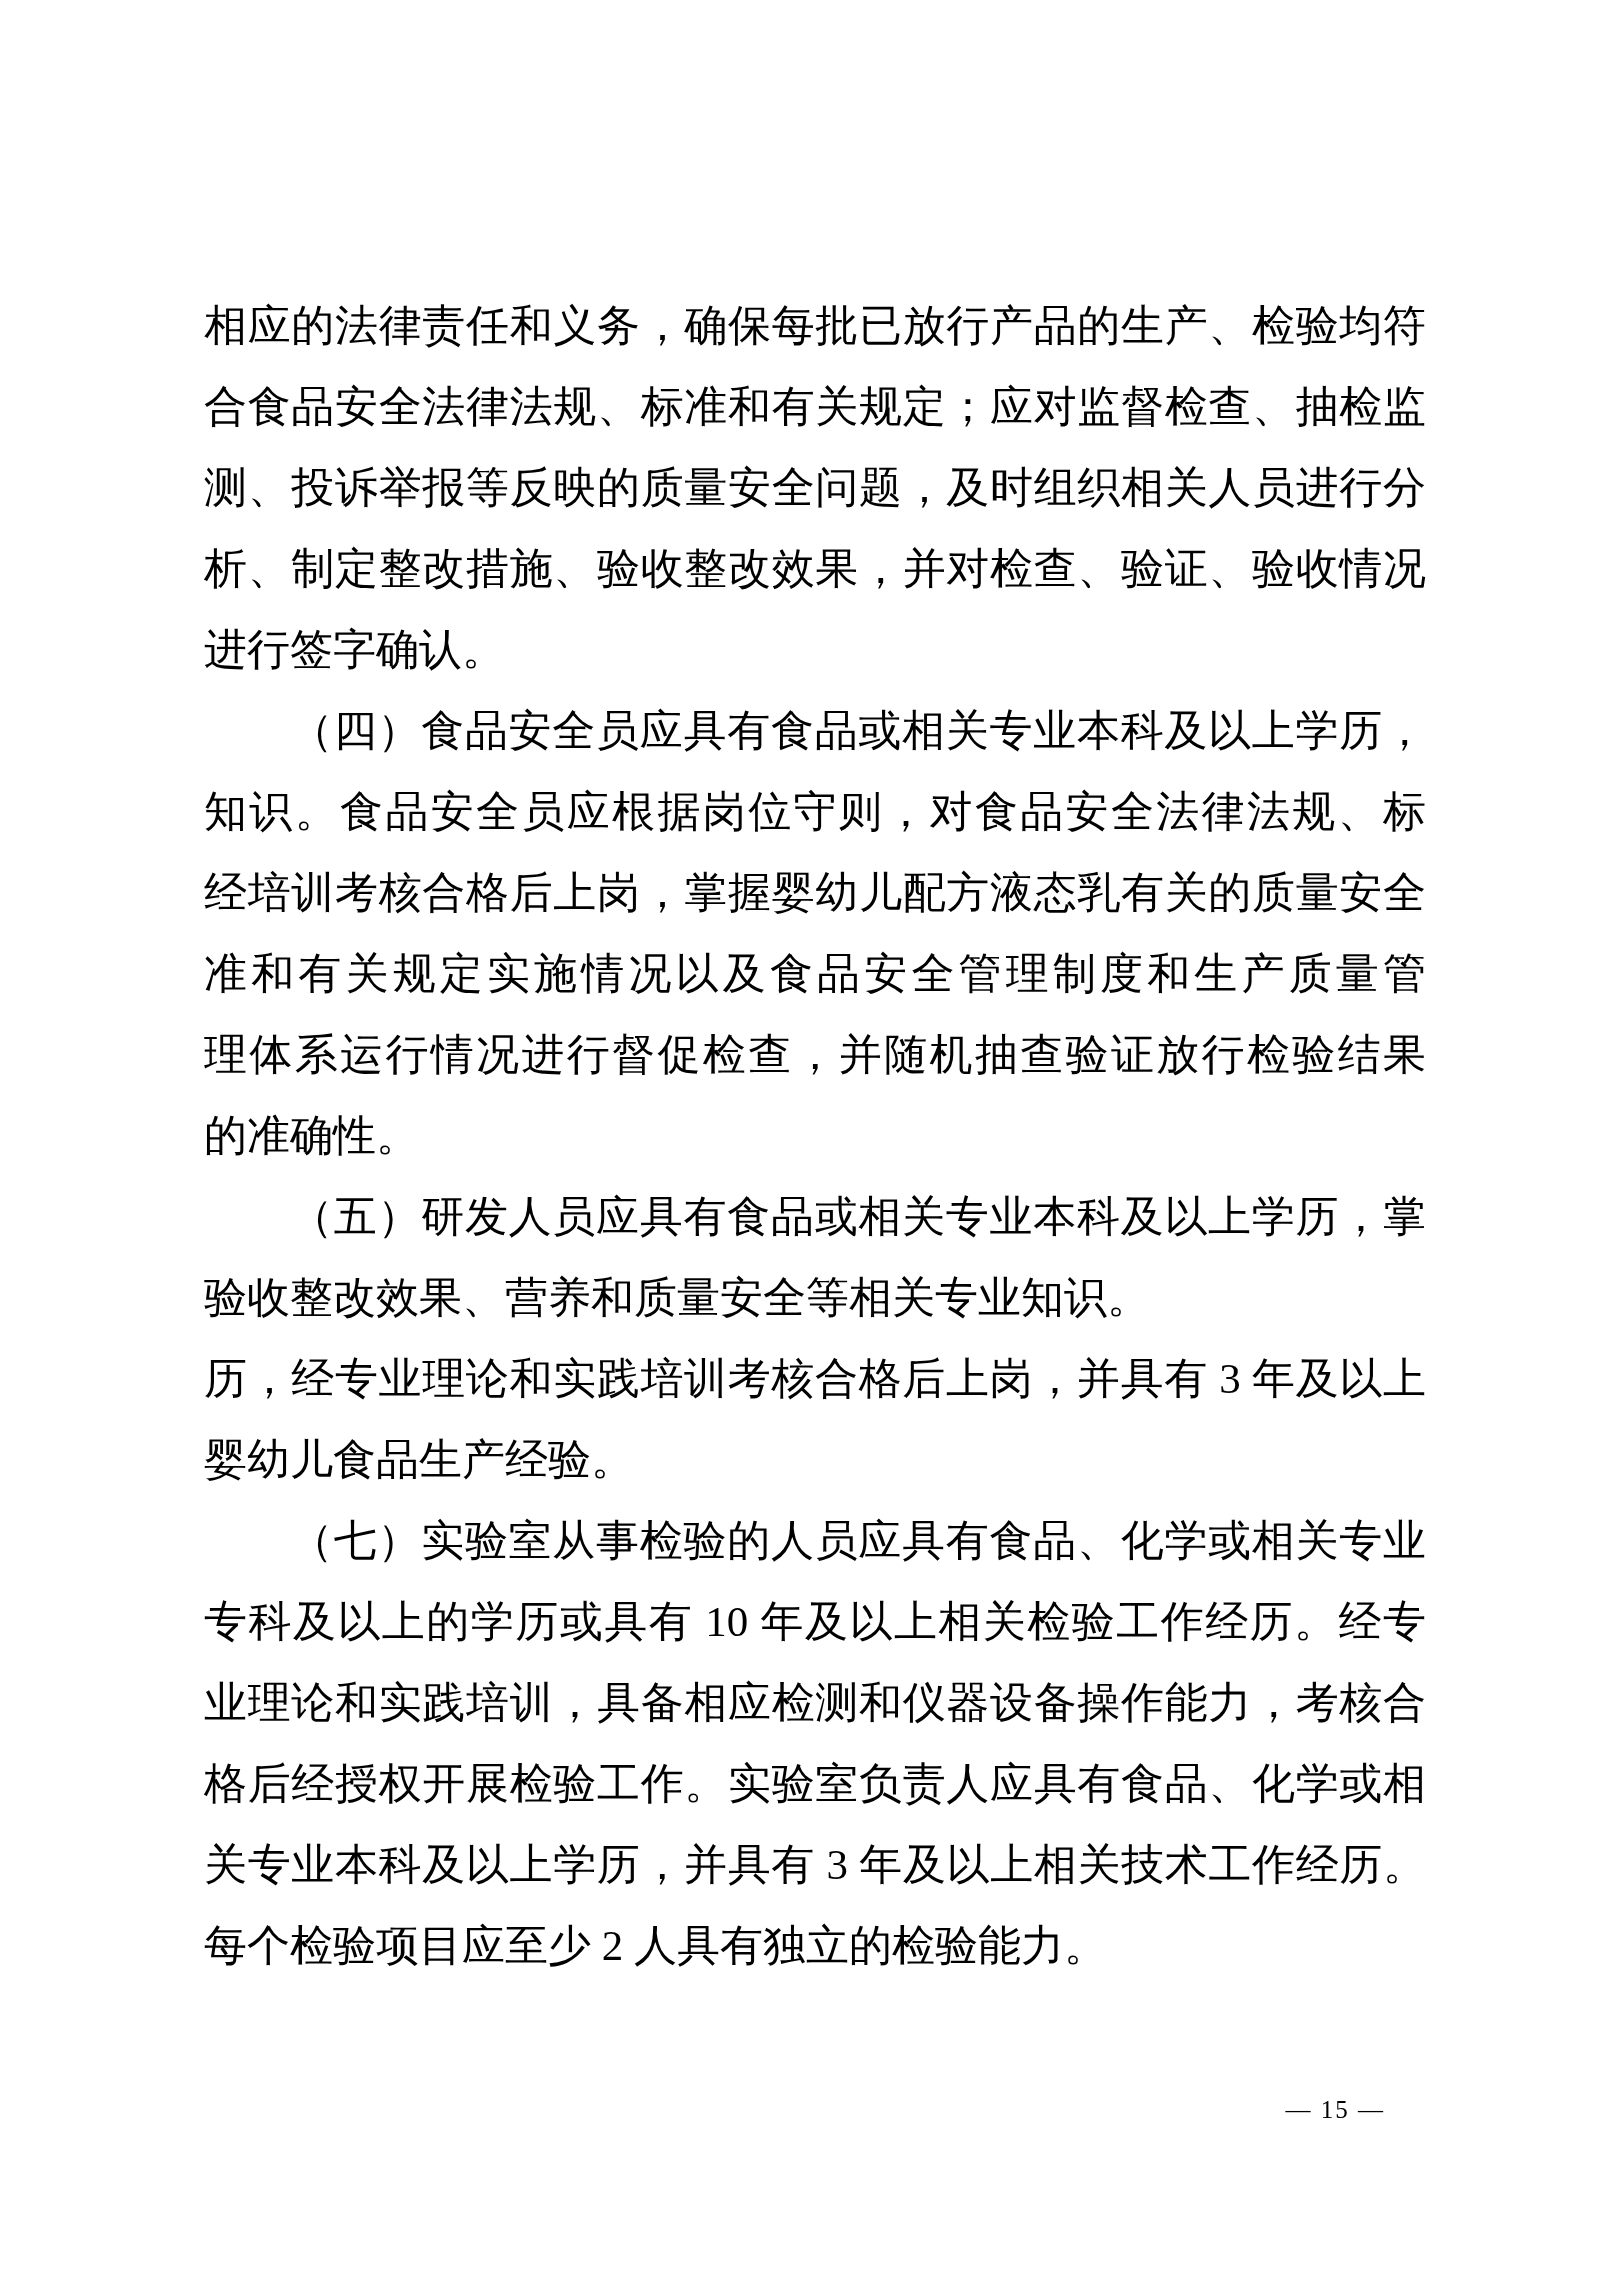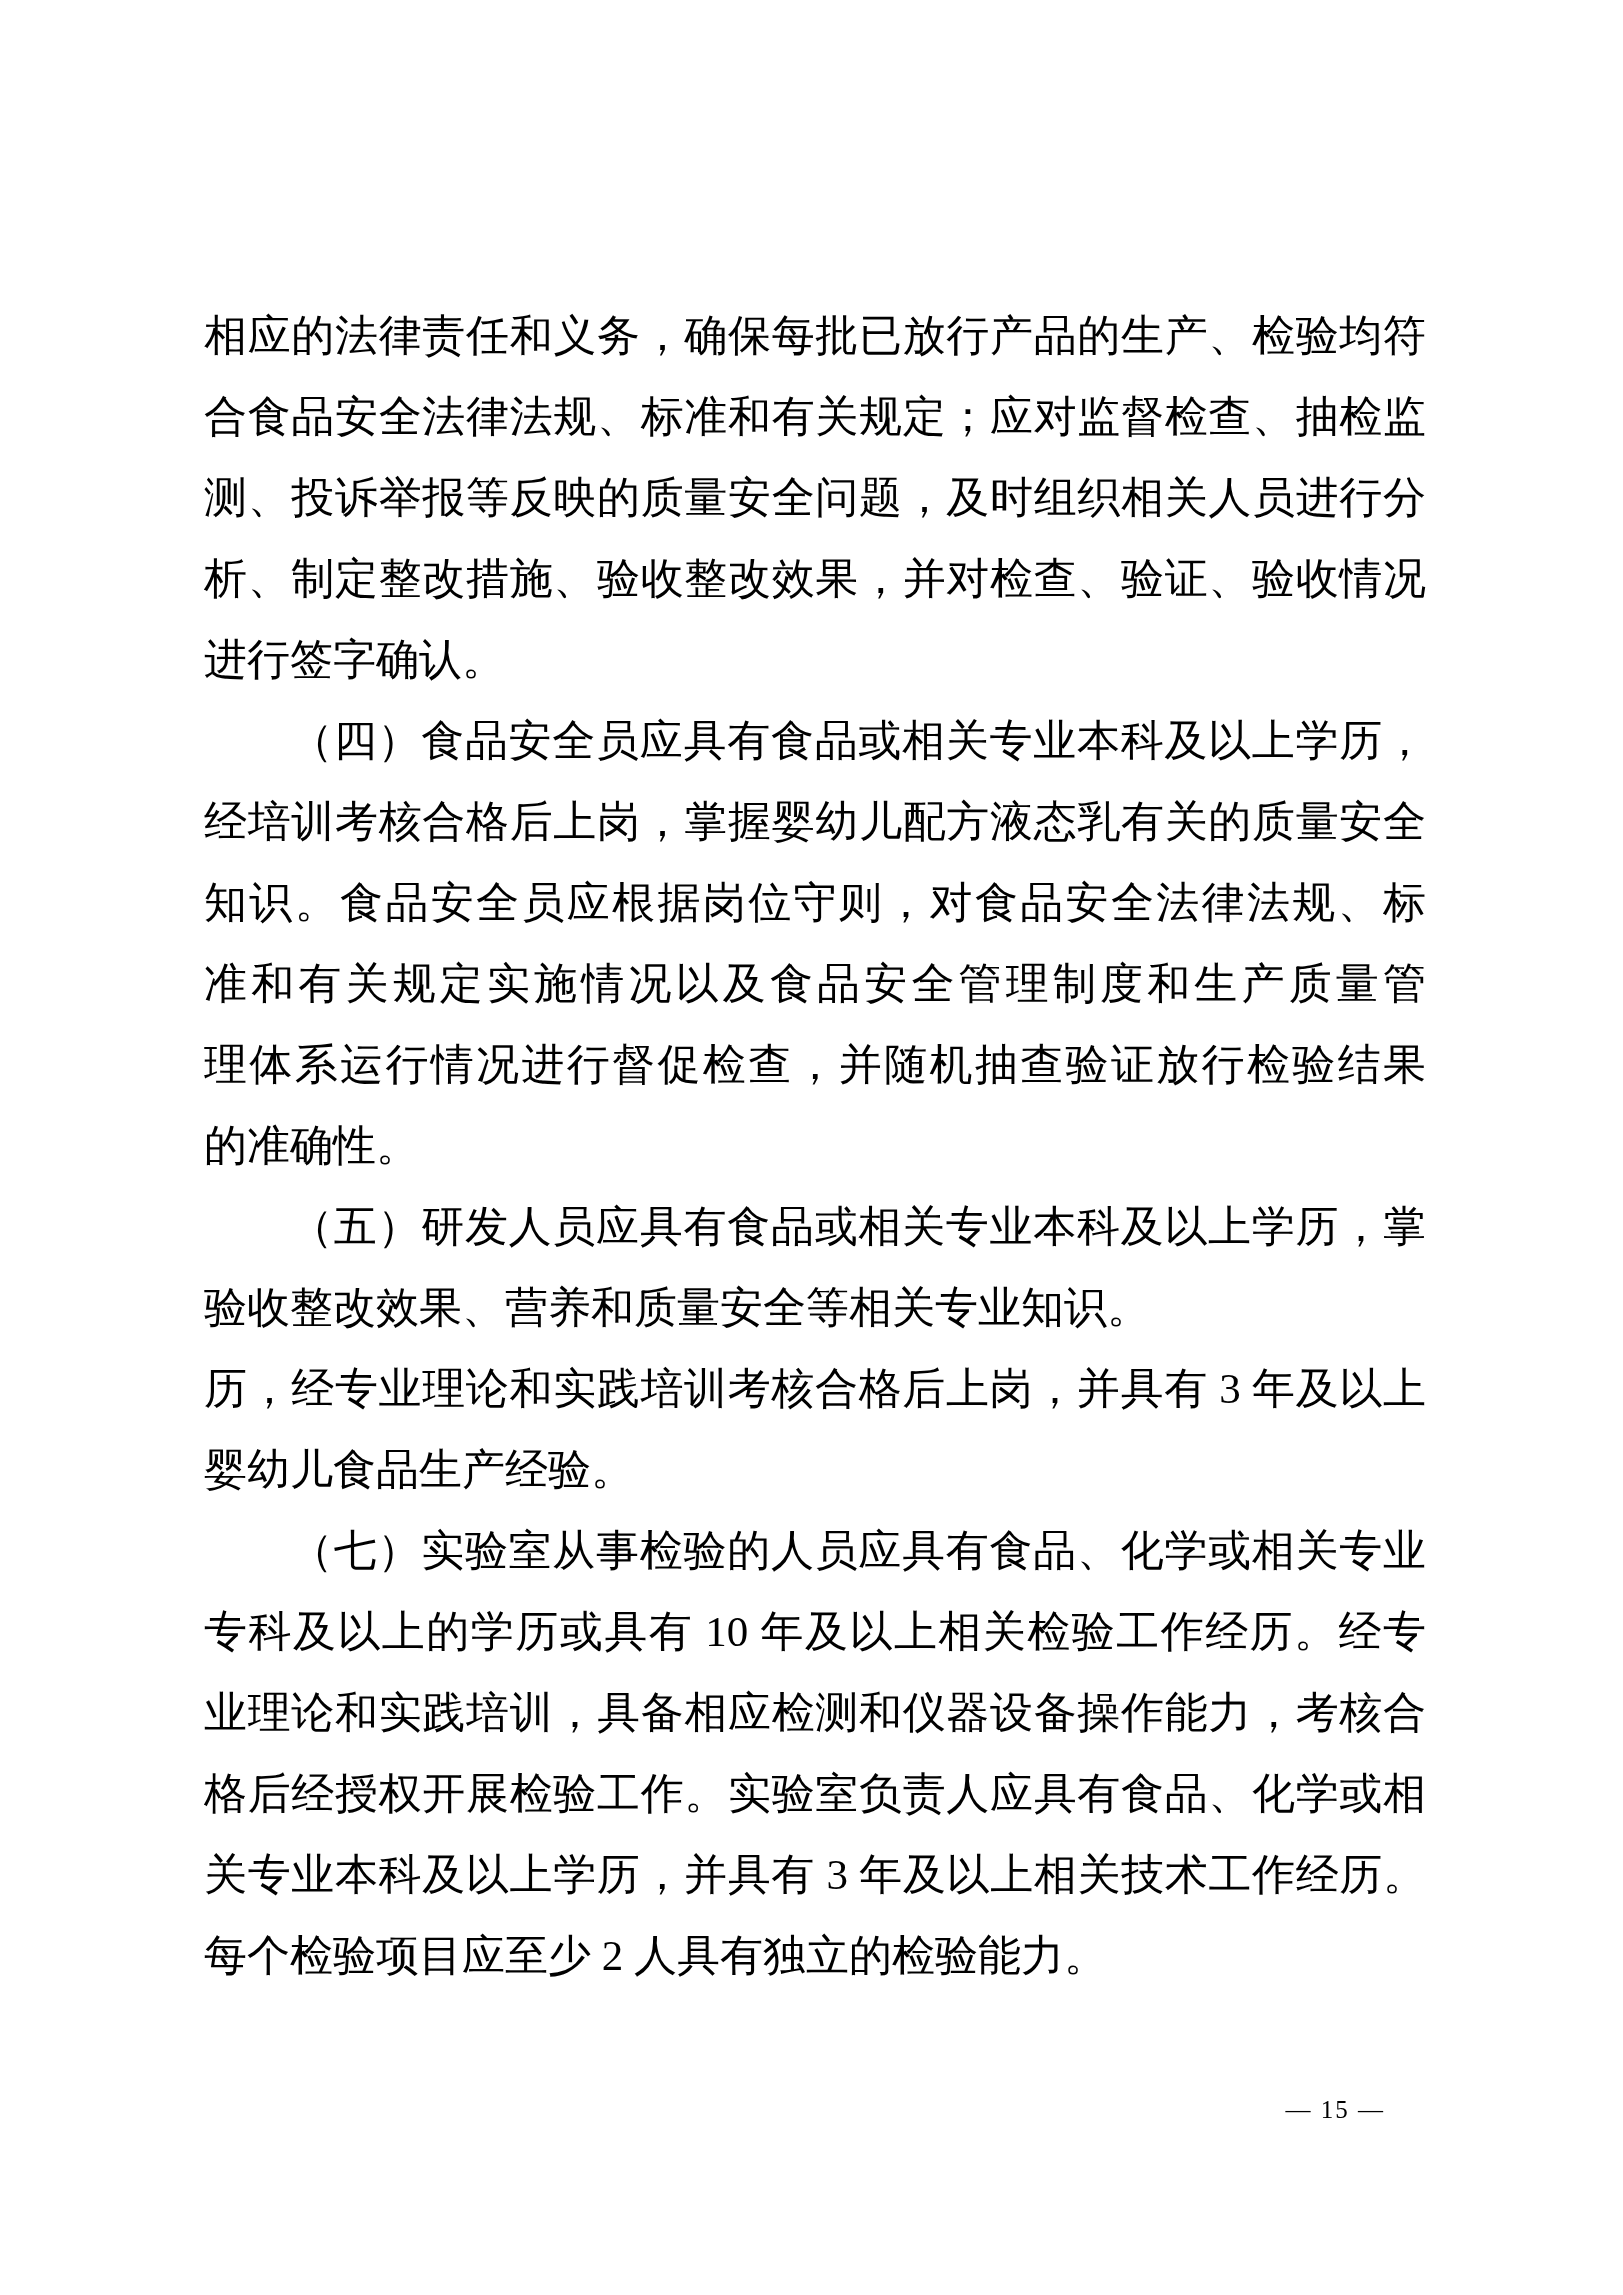--- a/index.html
+++ b/index.html
@@ -15,21 +15,21 @@
   .page {
     position: absolute;
     left: 0; top: 0;
     width: 1623px;
     height: 2295px;
     background: #ffffff;
   }
   .content {
     position: absolute;
     left: 204px;
-    top: 295px;
+    top: 285px;
     width: 1222px;
   }
   .para { margin: 0; padding: 0; }
   .line {
     font-size: 43px;
     height: 81px;
     line-height: 81px;
     text-align: justify;
     text-align-last: justify;
     overflow: visible;
@@ -55,22 +55,22 @@
     <div class="para">
       <div class="line">相应的法律责任和义务，确保每批已放行产品的生产、检验均符</div>
       <div class="line">合食品安全法律法规、标准和有关规定；应对监督检查、抽检监</div>
       <div class="line">测、投诉举报等反映的质量安全问题，及时组织相关人员进行分</div>
       <div class="line">析、制定整改措施、验收整改效果，并对检查、验证、验收情况</div>
       <div class="line last">进行签字确认。</div>
     </div>
 
     <div class="para">
       <div class="line first">（四）食品安全员应具有食品或相关专业本科及以上学历，</div>
+      <div class="line">知识。食品安全员应根据岗位守则，对食品安全法律法规、标</div>
       <div class="line">经培训考核合格后上岗，掌握婴幼儿配方液态乳有关的质量安全</div>
-      <div class="line">知识。食品安全员应根据岗位守则，对食品安全法律法规、标</div>
       <div class="line">准和有关规定实施情况以及食品安全管理制度和生产质量管</div>
       <div class="line">理体系运行情况进行督促检查，并随机抽查验证放行检验结果</div>
       <div class="line last">的准确性。</div>
     </div>
 
     <div class="para">
       <div class="line first">（五）研发人员应具有食品或相关专业本科及以上学历，掌</div>
       <div class="line last">验收整改效果、营养和质量安全等相关专业知识。</div>
     </div>
 

